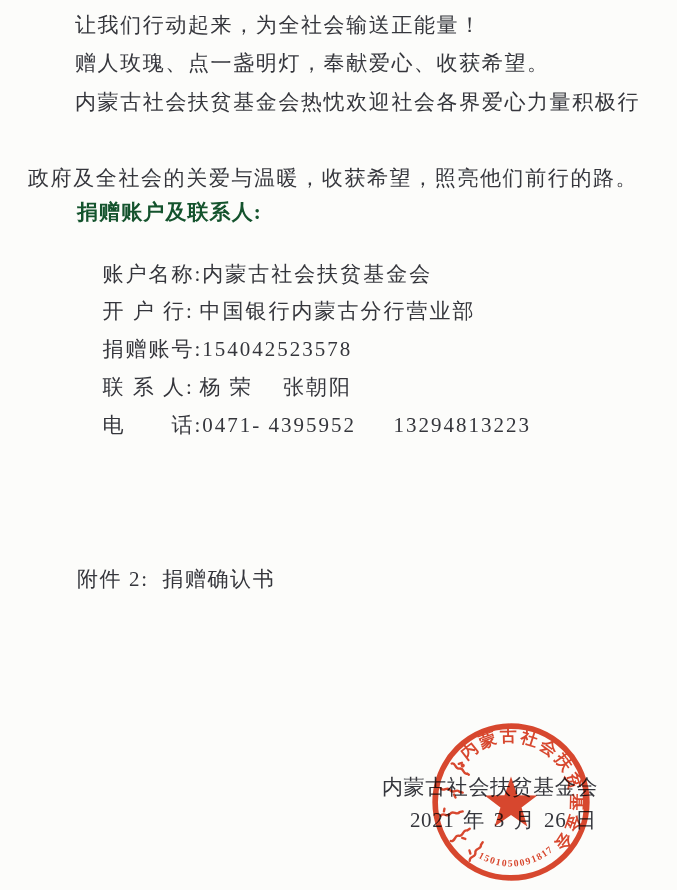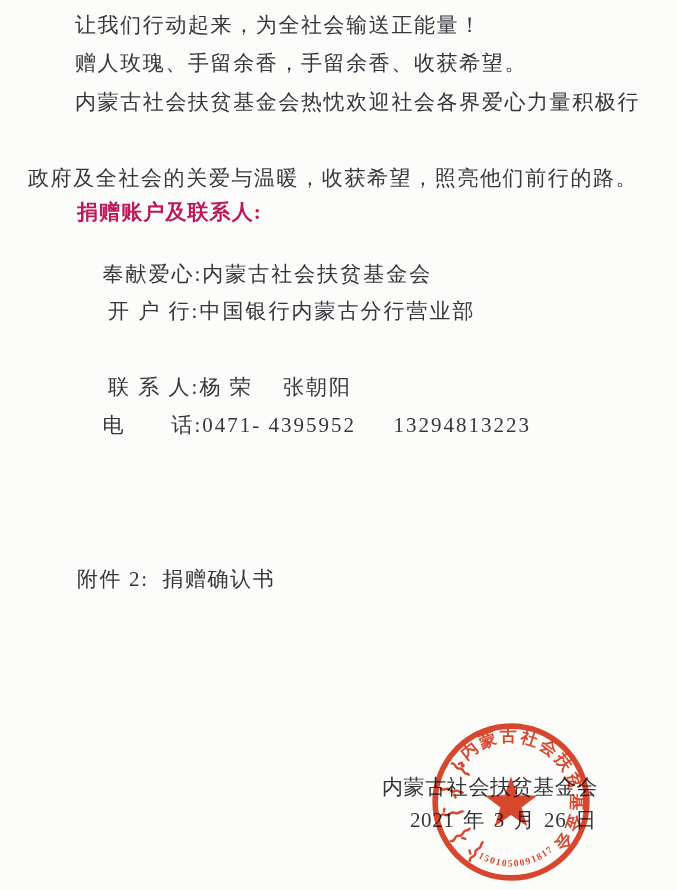--- a/index.html
+++ b/index.html
@@ -5,32 +5,31 @@
   html,body { margin:0; padding:0; }
   body { background:#e9e9e9; }
   .page {
     position:relative;
     width:677px; height:890px;
     margin:0 auto;
     background:#fcfcfa;
     font-family:"Liberation Serif","DejaVu Serif",serif;
     color:#35363c;
     overflow:hidden;
-    text-align:right;
   }
   .line {
     position:absolute;
     white-space:pre;
     font-size:21px;
     letter-spacing:1.6px;
     line-height:25px;
   }
   .heading {
     font-weight:bold;
-    color:#be185d;
+    color:#14532d;
     letter-spacing:1.1px;
   }
   .acct-row .lbl { display:inline-block; min-width:97px; letter-spacing:2px; }
   .acct-row .val { letter-spacing:2px; }
   .sig-org  { letter-spacing:0.6px; }
   .sig-date { letter-spacing:0.6px; word-spacing:3px; }
   .seal {
     position:absolute;
     left:429px; top:720px;
     width:164px; height:164px;
@@ -42,31 +41,34 @@
     font-family:"Liberation Serif","DejaVu Serif",serif;
     font-weight:bold;
   }
 </style>
 </head>
 <body>
 
 <div class="page">
 
   <div class="line" style="left:75px; top:13px">让我们行动起来，为全社会输送正能量！</div>
-  <div class="line" style="left:75px; top:51px">赠人玫瑰、手留余香，手留余香、收获希望。</div>
+  <div class="line" style="left:75px; top:51px">赠人玫瑰、点一盏明灯，奉献爱心、收获希望。</div>
   <div class="line" style="left:75px; top:90px">内蒙古社会扶贫基金会热忱欢迎社会各界爱心力量积极行</div>
   <div class="line" style="left:28px; top:166px">政府及全社会的关爱与温暖，收获希望，照亮他们前行的路。</div>
 
   <div class="line heading" style="left:77px; top:200px">捐赠账户及联系人:</div>
 
   <div class="line acct-row" style="left:75px; top:237px">
-    <span class="lbl">奉献爱心:</span><span class="val">内蒙古社会扶贫基金会</span>
+    <span class="lbl">账户名称:</span><span class="val">内蒙古社会扶贫基金会</span>
   </div>
   <div class="line acct-row" style="left:75px; top:274px">
     <span class="lbl">开 户 行:</span><span class="val">中国银行内蒙古分行营业部</span>
+  </div>
+  <div class="line acct-row" style="left:75px; top:312px">
+    <span class="lbl">捐赠账号:</span><span class="val">154042523578</span>
   </div>
   <div class="line acct-row" style="left:75px; top:350px">
     <span class="lbl">联 系 人:</span><span class="val">杨 荣　 张朝阳</span>
   </div>
   <div class="line acct-row" style="left:75px; top:388px">
     <span class="lbl">电　　话:</span><span class="val">0471- 4395952　  13294813223</span>
   </div>
 
   <div class="line" style="left:77px; top:567px">附件 2:  捐赠确认书</div>
 

